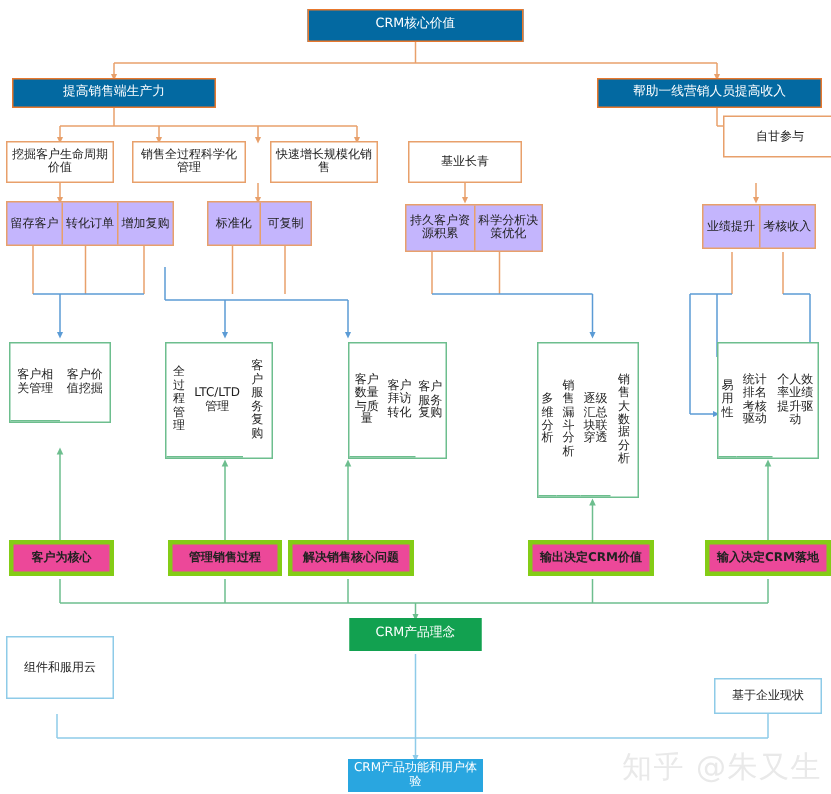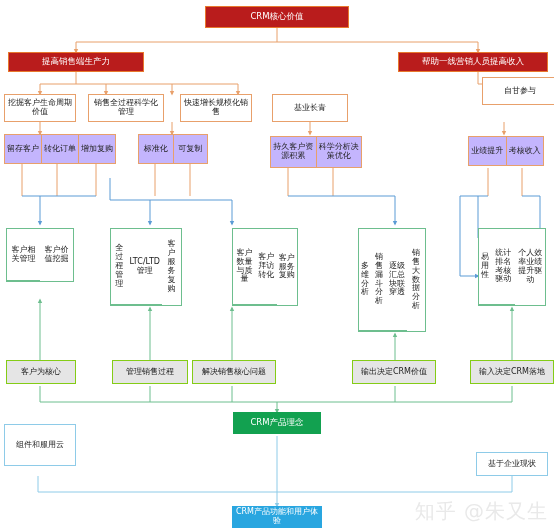--- a/index.html
+++ b/index.html
@@ -21,36 +21,37 @@
     justify-content:center;
     text-align:center;
     line-height:1.12;
     font-size:8px;
     color:#1a1a1a;
     padding:1px 2px;
     background:#ffffff;
   }
   
   .n-orange{
-    background:#b91c1c;
+    background:#0369a1;
     border:1px solid #E8782D;
     color:#ffffff;
     font-size:8.5px;
   }
   
   .n-orangeout{
     background:#ffffff;
     border:1px solid #E8A06B;
     color:#222;
   }
   
   .n-green{
-    background:#e5e5e5;
-    border:1px solid #84cc16;
-    color:#222;
+    background:#ec4899;
+    border:3px solid #84cc16;
+    color:#222;
+    font-weight:bold;
   }
   
   .n-greenfill{
     background:#12A150;
     border:1px solid #12A150;
     color:#ffffff;
     font-size:8.5px;
   }
   
   .n-blueout{

